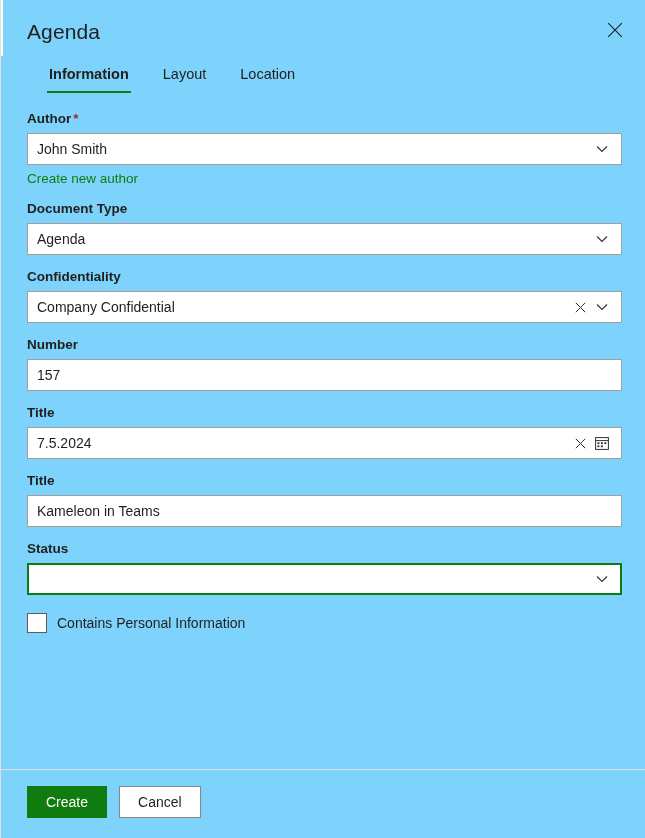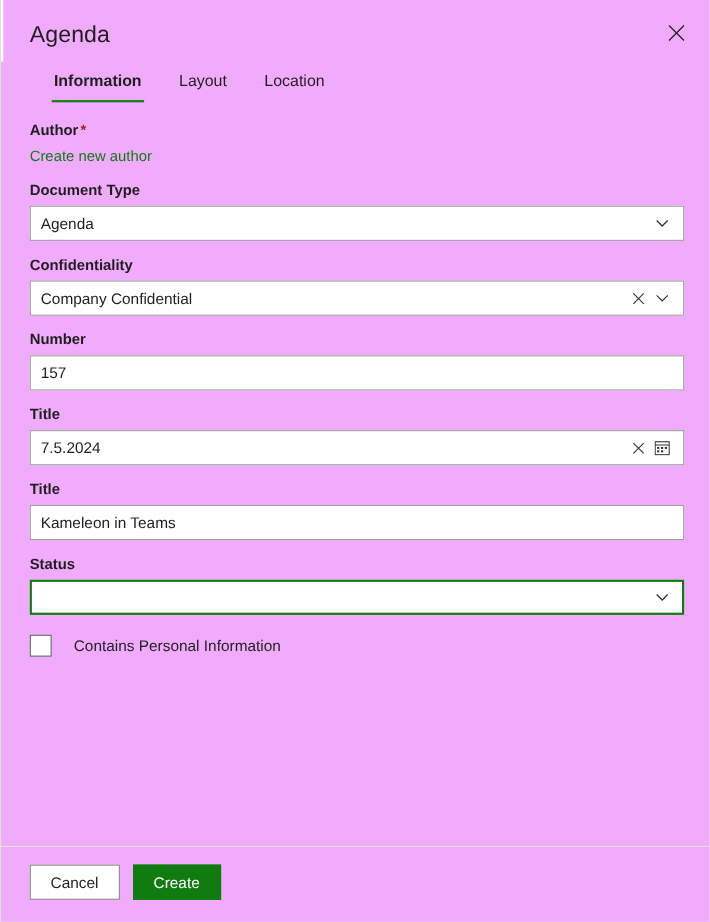--- a/index.html
+++ b/index.html
@@ -12,21 +12,21 @@
     background: #ffffff;
     font-family: "Liberation Sans", sans-serif;
     color: #201f1e;
     overflow: hidden;
   }
   .panel {
     position: relative;
     width: 645px;
     height: 838px;
     box-sizing: border-box;
-    background: #f0abfc;
+    background: #7dd3fc;
     border-left: 1px solid #e1dfdd;
     display: flex;
     flex-direction: column;
   }
   .left-edge-accent {
     position: absolute;
     left: 0;
     top: 0;
     width: 2px;
     height: 56px;
@@ -159,21 +159,21 @@
     font-size: 13.5px;
     color: #107c10;
     cursor: pointer;
     text-decoration: none;
   }
 
   
   .checkbox-row {
     display: flex;
     align-items: center;
-    gap: 20px;
+    gap: 10px;
     margin-top: 18px;
   }
   .checkbox-box {
     width: 20px;
     height: 20px;
     border: 1px solid #605e5c;
     background: #ffffff;
     box-sizing: border-box;
     cursor: pointer;
     flex: 0 0 auto;
@@ -244,20 +244,28 @@
       <span>Location</span>
     </div>
   </div>
 
   <div class="form-area">
 
     <div class="field">
       <span class="field-label">
         <span>Author</span><span class="req-star">*</span>
       </span>
+      <div class="control">
+        <span class="value">John Smith</span>
+        <span class="icon-btn">
+          <svg width="12" height="12" viewBox="0 0 12 12" aria-hidden="true">
+            <path d="M1 3.5 L6 8.5 L11 3.5" stroke="#323130" stroke-width="1.1" fill="none"></path>
+          </svg>
+        </span>
+      </div>
       <div class="helper-link-row">
         <span class="helper-link">Create new author</span>
       </div>
     </div>
 
     <div class="field">
       <span class="field-label">Document Type</span>
       <div class="control">
         <span class="value">Agenda</span>
         <span class="icon-btn">
@@ -335,16 +343,16 @@
     </div>
 
     <div class="checkbox-row">
       <span class="checkbox-box"></span>
       <span class="checkbox-label">Contains Personal Information</span>
     </div>
 
   </div>
 
   <div class="footer">
+    <div class="btn btn-primary">Create</div>
     <div class="btn btn-secondary">Cancel</div>
-    <div class="btn btn-primary">Create</div>
   </div>
 </div>
 
 </body></html>

